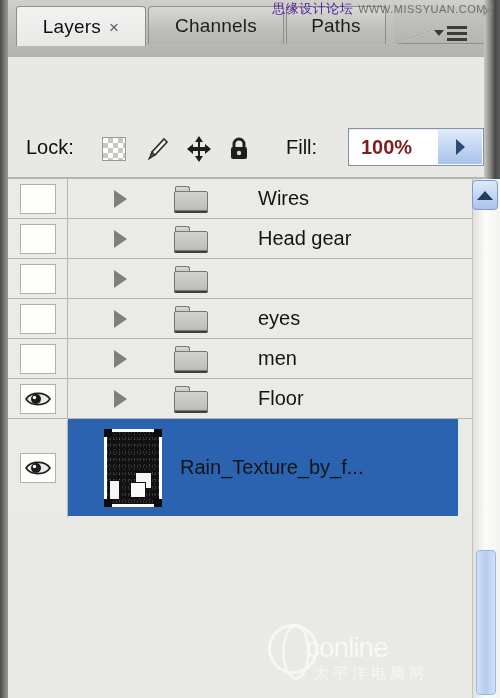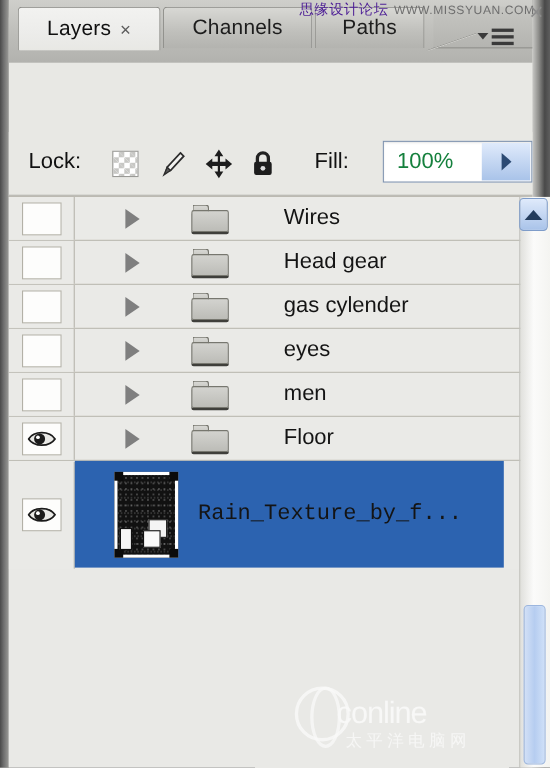--- a/index.html
+++ b/index.html
@@ -168,21 +168,21 @@
     background-position:0 0,5px 5px;
     background-color:#fff;
   }
   #fill-label{ position:absolute; left:278px; top:16px; font-size:20px; color:#111; }
   #fill-field{
     position:absolute; left:340px; top:8px; width:136px; height:38px;
     border:1px solid #7f93ae; background:#fff;
     box-shadow:inset 0 1px 2px rgba(0,0,0,.10);
     display:flex;align-items:center;
   }
-  #fill-value{ padding-left:12px; font-size:20px; color:#15803d; }
+  #fill-value{ padding-left:12px; font-size:20px; color:#7f1d1d;font-weight:bold; }
   #fill-arrow{
     position:absolute; right:1px; top:1px; width:44px; height:34px;
     background:linear-gradient(to bottom,#dfeafb,#a9c3e9);
     display:flex;align-items:center;justify-content:center;
     cursor:pointer;
   }
   #fill-arrow .rt{
     width:0;height:0;border-top:8px solid transparent;border-bottom:8px solid transparent;
     border-left:9px solid #2c4a73;
   }
@@ -458,21 +458,20 @@
       <div class="eyecell">
         <div class="eyebox empty"></div>
       </div>
       <div class="discwrap">
           <span class="tri-right"></span>
         </div>
       <div class="folder">
           <div class="tabtop"></div>
           <div class="body"></div>
         </div>
-      <div class="lname">gas cylender</div>
     </div>
 
     <div class="row">
       <div class="eyecell">
         <div class="eyebox empty"></div>
       </div>
       <div class="discwrap">
           <span class="tri-right"></span>
         </div>
       <div class="folder">
@@ -511,21 +510,21 @@
         </div>
       <div class="folder">
           <div class="tabtop"></div>
           <div class="body"></div>
         </div>
       <div class="lname">Floor</div>
     </div>
 
 
 
-    <div class="row" id="row-selected" style="height:98px;border-bottom:none;font-family:Liberation Mono, monospace;">
+    <div class="row" id="row-selected" style="height:98px;border-bottom:none;">
       <div class="eyecell" style="height:97px;">
         <div class="eyebox">
           <svg class="eye" viewBox="0 0 26 18">
             <path d="M1 9 C6 1.5 20 1.5 25 9 C20 16.5 6 16.5 1 9 Z" fill="#e9e9e6" stroke="#1b1b1b" stroke-width="1.6"></path>
             <circle cx="11" cy="9" r="5" fill="#1b1b1b"></circle>
             <circle cx="9.5" cy="7.5" r="1.7" fill="#fff"></circle>
           </svg>
         </div>
       </div>
       <div class="selwrap" style="height:97px;">

